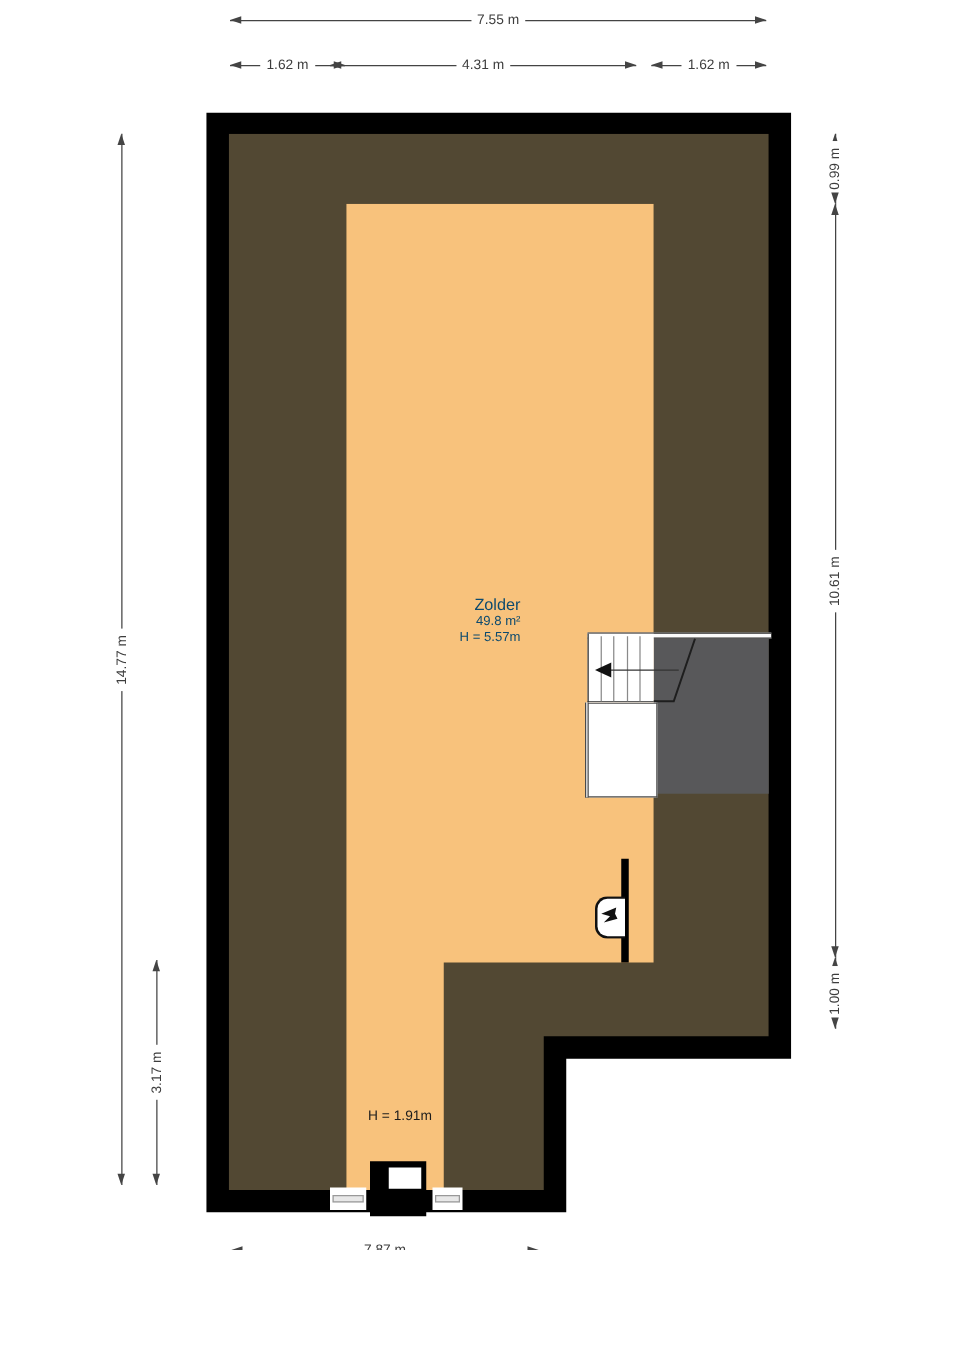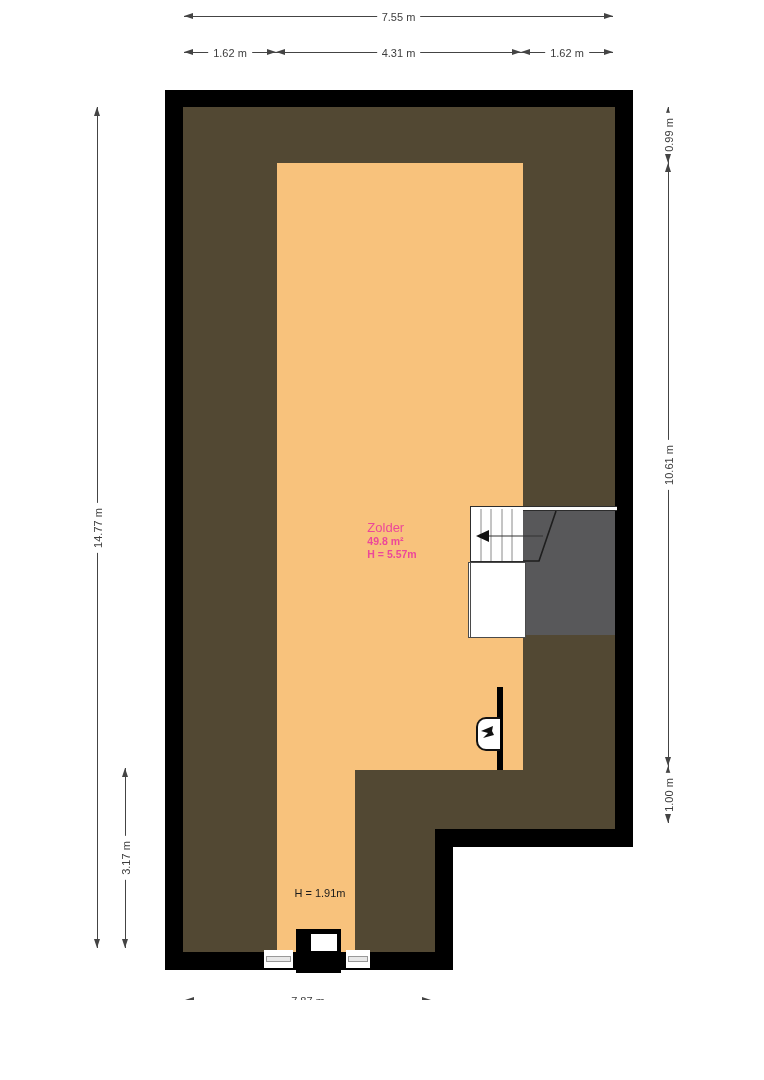--- a/index.html
+++ b/index.html
@@ -51,23 +51,23 @@
   .dim-v::before{content:"";position:absolute;top:0;left:-3px;
     border-left:3.5px solid transparent;border-right:3.5px solid transparent;border-bottom:9px solid var(--line);}
   .dim-v::after{content:"";position:absolute;bottom:0;left:-3px;
     border-left:3.5px solid transparent;border-right:3.5px solid transparent;border-top:9px solid var(--line);}
   .dim-label{position:absolute;left:50%;top:50%;transform:translate(-50%,-50%);
     background:#fff;padding:0 5px;font-size:11px;color:var(--dim);white-space:nowrap;line-height:1;}
   .dim-v .dim-label{transform:translate(-50%,-50%) rotate(-90deg);padding:2px 5px;}
 
   
   .room-label{position:absolute;left:392px;top:476px;transform:translateX(-50%);
-    text-align:left;color:#ec4899;line-height:1.18;margin-top:44px;}
+    text-align:right;color:#0c4a6e;line-height:1.18;}
   .room-label .room-name{font-size:13px;}
-  .room-label .room-sub{font-size:10.5px;font-weight:bold;}
+  .room-label .room-sub{font-size:10.5px;}
   .low-height-label{position:absolute;left:320px;top:887px;transform:translateX(-50%);
     font-size:11px;font-weight:normal;color:#1c1c1c;white-space:nowrap;}
 
   .footer{position:absolute;left:16px;width:748px;top:1042px;text-align:center;
     font-size:10px;color:#161616;line-height:1.3;}
 
   svg.overlay{position:absolute;left:0;top:0;width:764px;height:1080px;pointer-events:none;}
 </style>
 </head>
 <body>
@@ -114,21 +114,21 @@
       <polygon points="493,726 481,731 488,733 483,738 494,735 492,731" fill="#111"></polygon>
     </g>
   </svg>
 
   <div class="dim-h" style="left:184px;top:16px;width:429px;">
     <span class="dim-label">7.55 m</span>
   </div>
   <div class="dim-h" style="left:184px;top:52px;width:92px;">
     <span class="dim-label">1.62 m</span>
   </div>
-  <div class="dim-h" style="left:276px;top:52px;width:245px;">
+  <div class="dim-h" style="left:264px;top:52px;width:245px;">
     <span class="dim-label">4.31 m</span>
   </div>
   <div class="dim-h" style="left:521px;top:52px;width:92px;">
     <span class="dim-label">1.62 m</span>
   </div>
 
   <div class="dim-v" style="left:97px;top:107px;height:841px;">
     <span class="dim-label">14.77 m</span>
   </div>
   <div class="dim-v" style="left:125px;top:768px;height:180px;">

